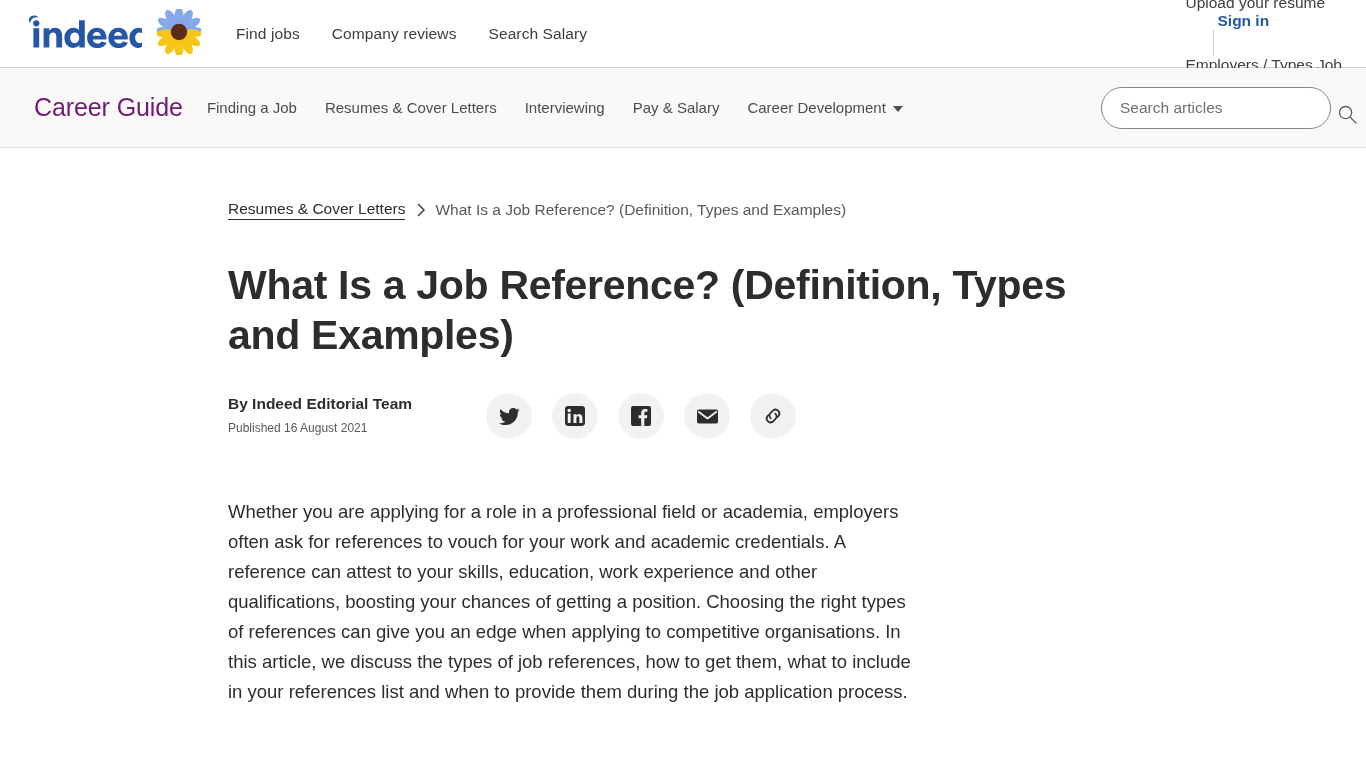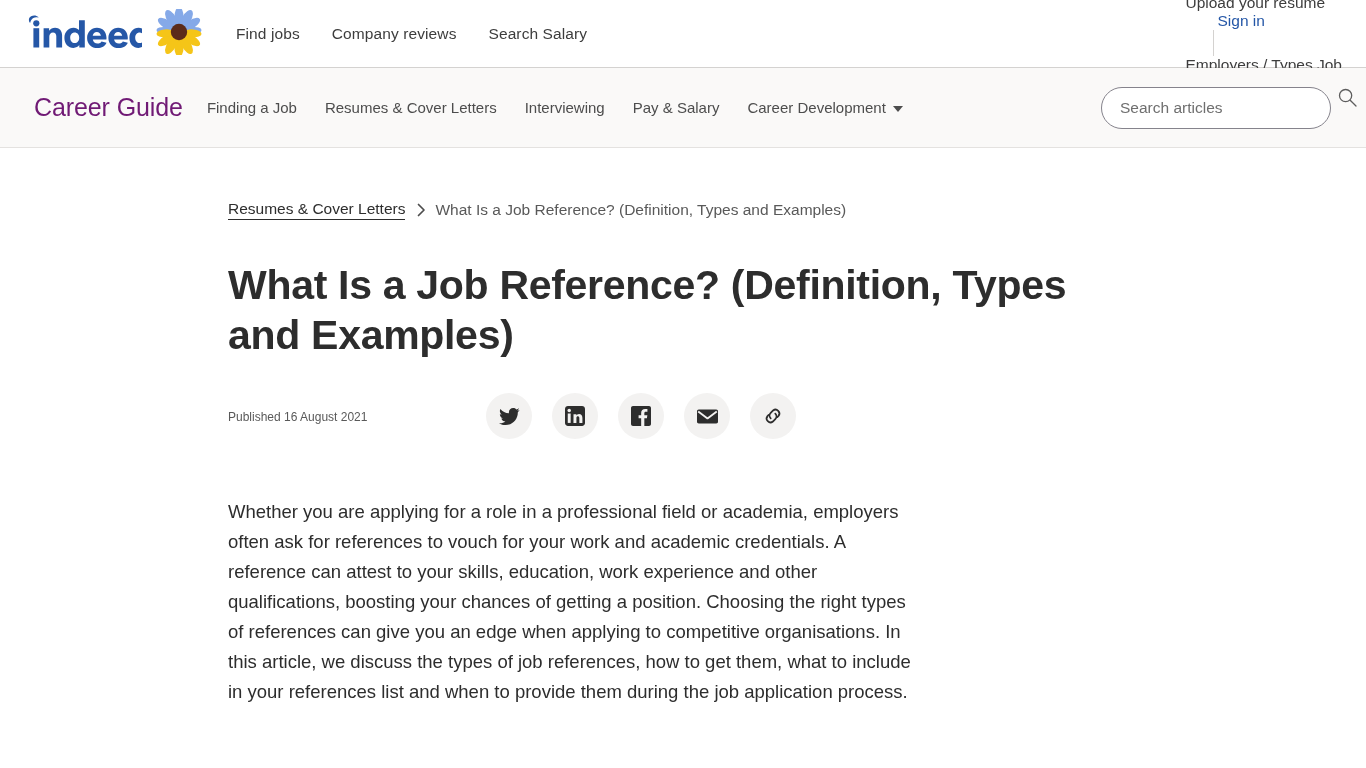--- a/index.html
+++ b/index.html
@@ -57,21 +57,21 @@
   }
   .upload-link {
     font-size: 15.5px;
     color: #3d3d3d;
     text-decoration: none;
     white-space: nowrap;
   }
   .signin-link {
     font-size: 15.5px;
     color: #2557a7;
-    font-weight: normal;
+    font-weight: bold;
     text-decoration: none;
     margin-left: 32px;
     white-space: nowrap;
   }
   .gnav-divider {
     width: 1px;
     height: 26px;
     background: #d4d2d0;
     margin: 0 28px;
   }
@@ -120,21 +120,21 @@
     width: 0; height: 0;
     border-left: 5px solid transparent;
     border-right: 5px solid transparent;
     border-top: 6px solid #4d4d4d;
     position: relative;
     top: 1px;
   }
   .cg-search-wrap {
     margin-left: auto;
     display: flex;
-    align-items: flex-start;
+    align-items: flex-end;
     padding-right: 8px;
   }
   .cg-search-input {
     width: 230px;
     height: 42px;
     border: 1px solid #85838c;
     border-radius: 21px;
     padding: 0 18px;
     font-size: 15.5px;
     font-family: "Liberation Sans", "DejaVu Sans", sans-serif;
@@ -340,20 +340,21 @@
         <polyline points="1.5,1.5 7,7 1.5,12.5" fill="none" stroke="#4d4d4d" stroke-width="1.7" stroke-linecap="round" stroke-linejoin="round"></polyline>
       </svg>
     </span>
     <span class="bc-current">What Is a Job Reference? (Definition, Types and Examples)</span>
   </div>
 
   <h1 class="article-title">What Is a Job Reference? (Definition, Types and Examples)</h1>
 
   <div class="meta-row">
     <div class="byline">
+      <div class="byline-author">By Indeed Editorial Team</div>
       <div class="byline-date">Published 16 August 2021</div>
     </div>
 
     <div class="share-row">
 
       <button class="share-btn">
         <span>
           <svg width="21" height="21" viewBox="0 0 24 24" xmlns="http://www.w3.org/2000/svg">
             <path fill="#2d2d2d" d="M23.6 4.6c-0.9 0.4-1.8 0.7-2.8 0.8 1-0.6 1.8-1.6 2.1-2.7-0.9 0.6-2 1-3.1 1.2-0.9-1-2.2-1.6-3.6-1.6-2.7 0-4.9 2.2-4.9 4.9 0 0.4 0 0.8 0.1 1.1C7.4 8.1 3.9 6.2 1.6 3.3 1.2 4 1 4.8 1 5.7c0 1.7 0.9 3.2 2.2 4.1-0.8 0-1.6-0.2-2.2-0.6v0.1c0 2.4 1.7 4.4 3.9 4.8-0.4 0.1-0.8 0.2-1.3 0.2-0.3 0-0.6 0-0.9-0.1 0.6 2 2.4 3.4 4.6 3.4-1.7 1.3-3.8 2.1-6.1 2.1-0.4 0-0.8 0-1.2-0.1 2.2 1.4 4.8 2.2 7.5 2.2 9.1 0 14-7.5 14-14 0-0.2 0-0.4 0-0.6C22.1 6.4 22.9 5.6 23.6 4.6z"></path>
           </svg>

